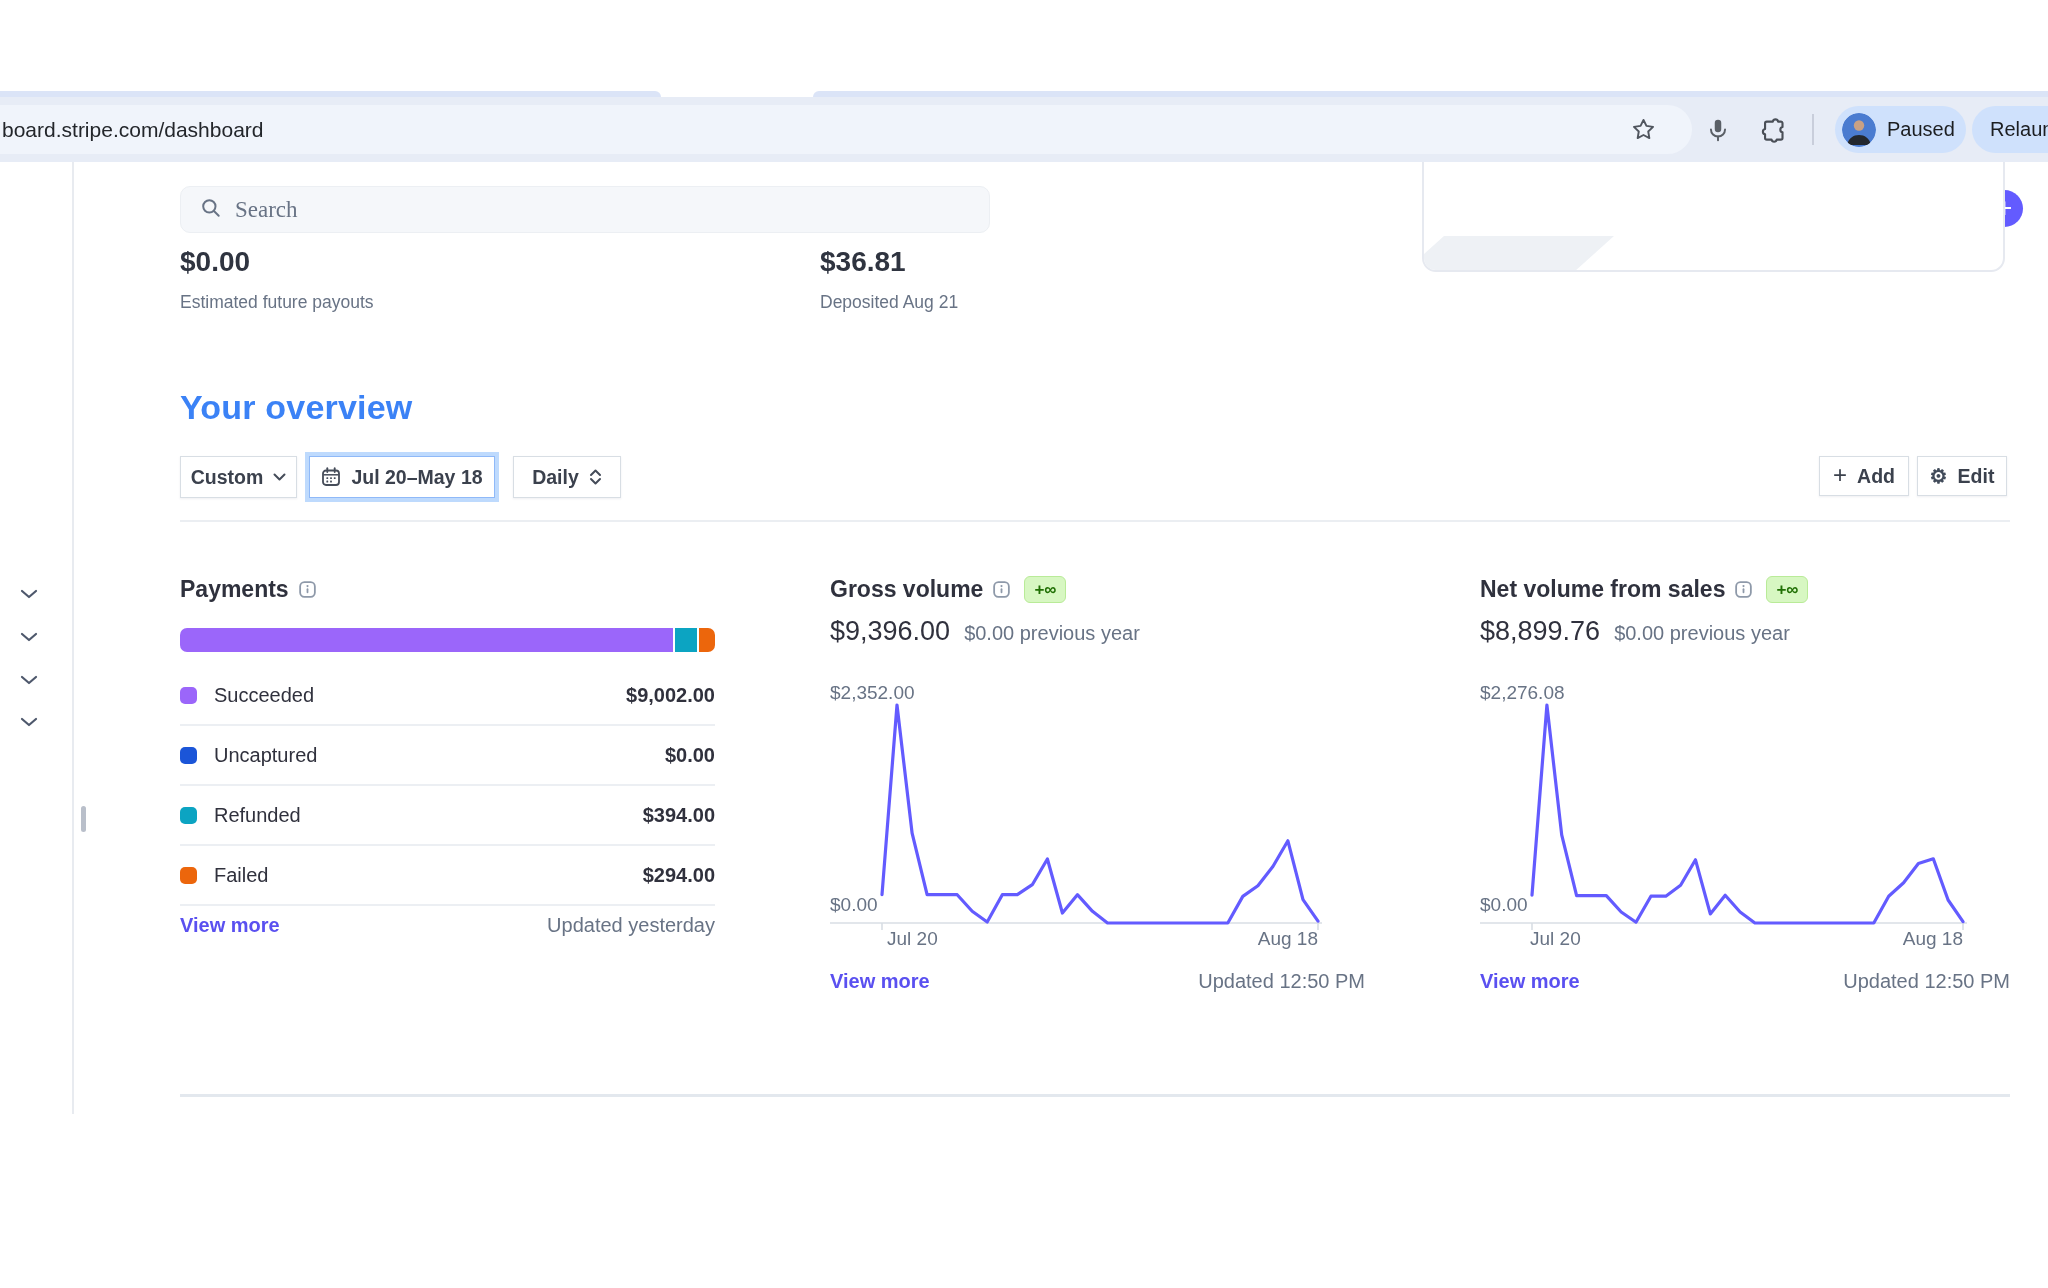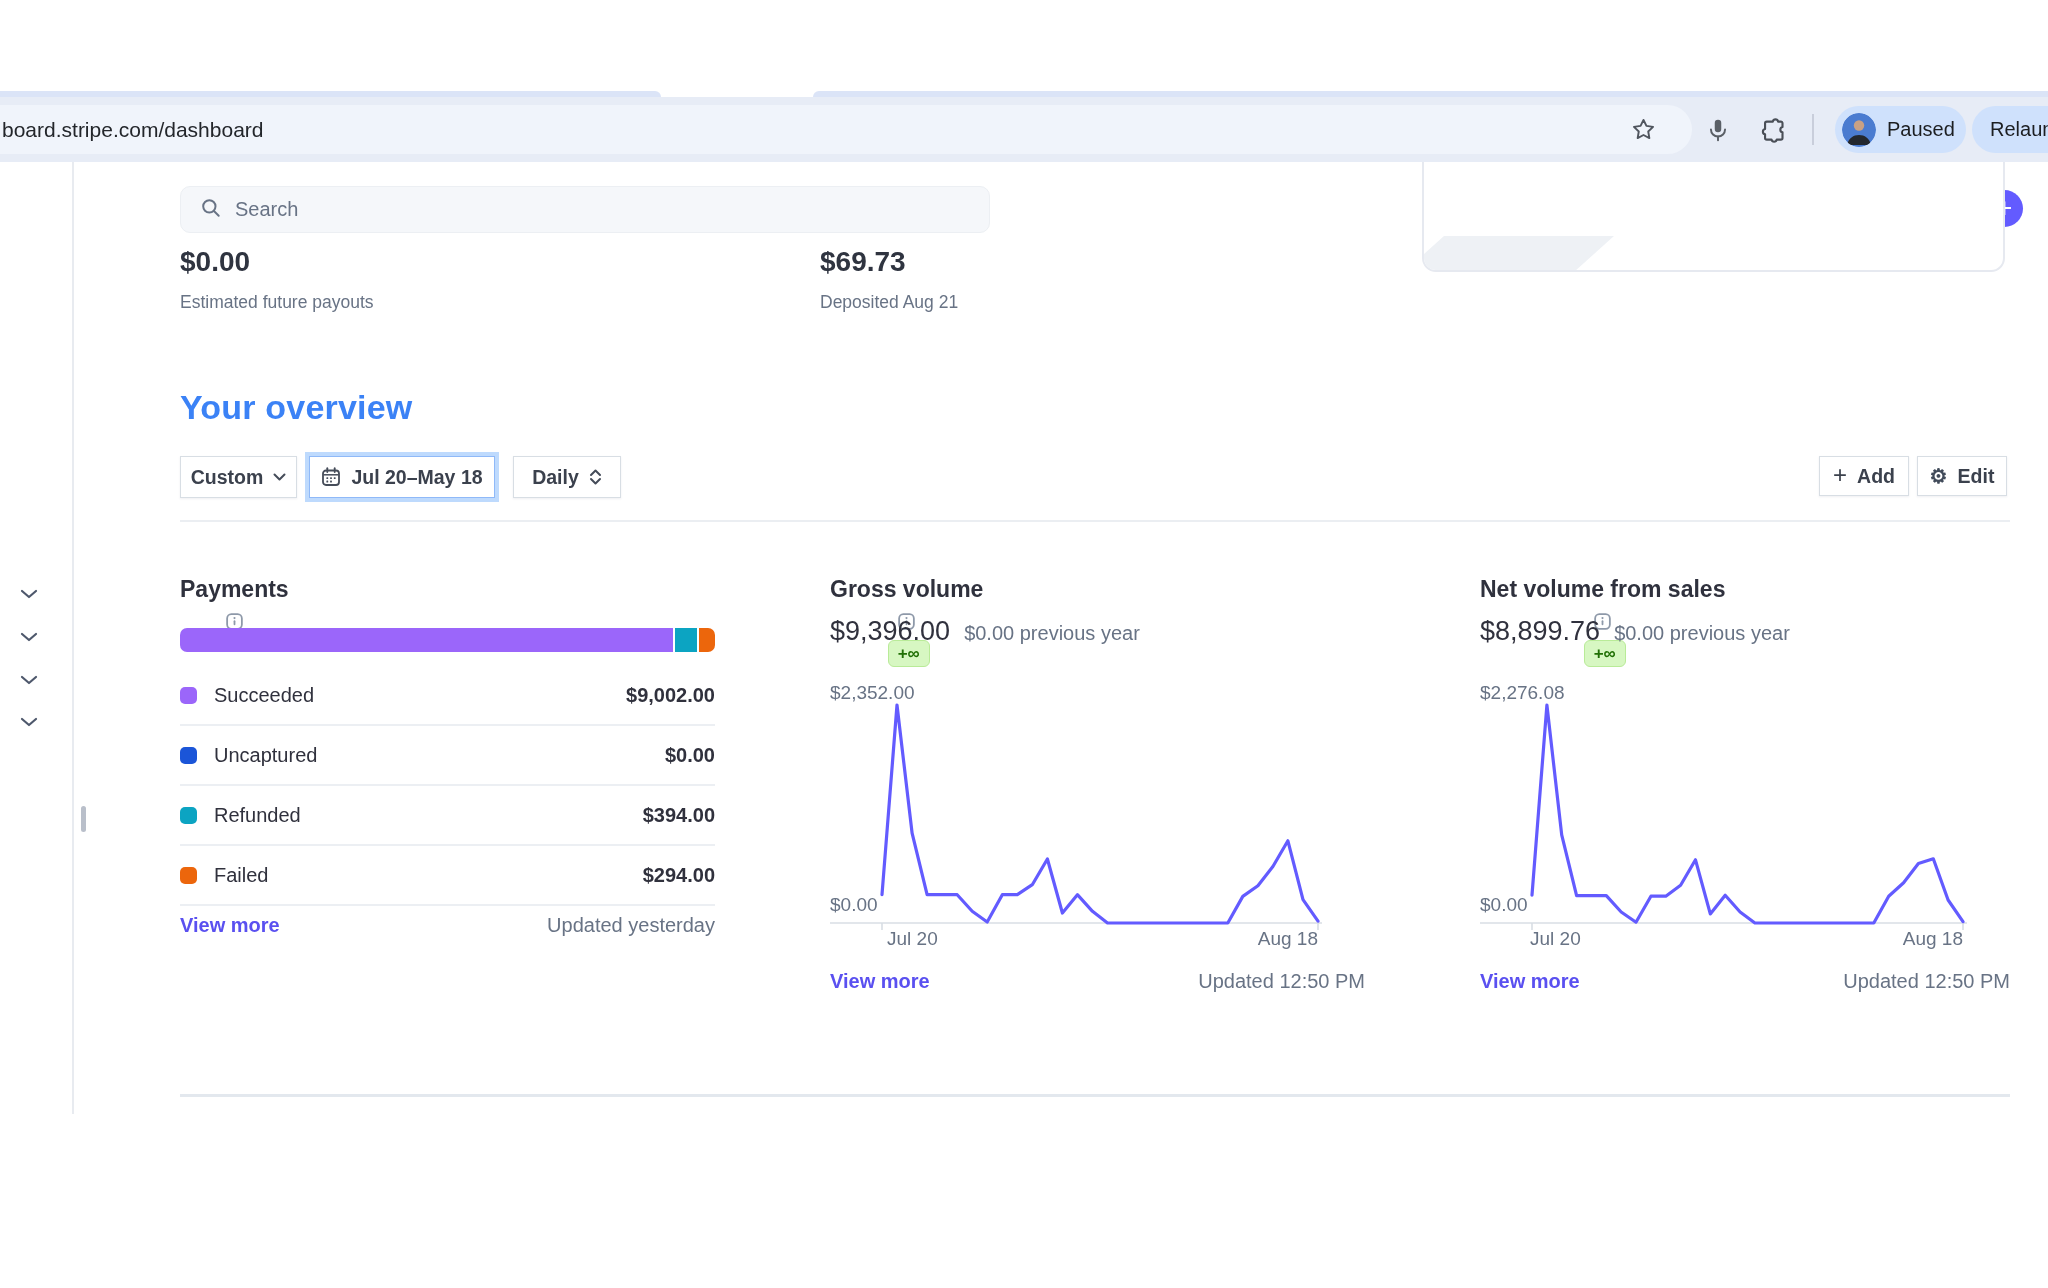--- a/index.html
+++ b/index.html
@@ -27,22 +27,22 @@
   .avatar{width:34px;height:34px;border-radius:50%;overflow:hidden;display:block;}
 
   
   .rail-divider{left:72px;top:162px;width:2px;height:952px;background:#e8ebf0;}
   .rail-chevron{left:20px;width:18px;height:10px;}
   .rail-handle{left:81px;top:806px;width:5px;height:26px;border-radius:3px;background:#b9bfca;}
 
   
   .search{left:180px;top:186px;width:810px;height:47px;border-radius:10px;background:#f5f7fa;
           border:1px solid #eceff3;display:flex;align-items:center;padding-left:19px;gap:11px;box-sizing:border-box;}
-  .search input{border:none;outline:none;background:transparent;font-family:Liberation Sans, sans-serif;
-          font-size:20px;color:#30313d;width:600px;}
+  .search input{border:none;outline:none;background:transparent;font-family:Liberation Serif, serif;
+          font-size:23px;color:#30313d;width:600px;}
   .search input::placeholder{color:#687385;}
   .hdr-item{top:196px;height:26px;line-height:26px;font-size:20px;font-weight:500;color:#414754;}
   .toggle{left:1727px;top:197px;width:47px;height:25px;border-radius:13px;background:#e2e7ee;
           border:1px solid #d4dae3;box-sizing:border-box;}
   .toggle .knob{position:absolute;left:1px;top:1px;width:21px;height:21px;border-radius:50%;
           background:#fff;box-shadow:0 1px 2px rgba(0,0,0,.25);}
   .icon-btn{top:195px;width:28px;height:28px;display:flex;align-items:center;justify-content:center;}
   .bell-dot{left:1884px;top:192px;width:10px;height:10px;border-radius:50%;background:#3178f6;border:2px solid #fff;}
   .plus-btn{left:1986px;top:190px;width:37px;height:37px;border-radius:50%;background:#635bff;
             color:#fff;display:flex;align-items:center;justify-content:center;font-size:27px;font-weight:400;}
@@ -65,21 +65,21 @@
        gap:10px;font-size:19.5px;font-weight:600;color:#3b414d;box-sizing:border-box;}
   .btn.small{height:40px;}
   .btn.focus-ring{border:1px solid #8fb9f8;box-shadow:0 0 0 4px #bedafd;}
   .plus-glyph{font-size:24px;font-weight:400;color:#3b414d;line-height:1;margin-top:-2px;}
 
   .rule{left:180px;background:#ebeef2;height:2px;width:1830px;}
 
   
   .col{position:absolute;top:570px;height:470px;}
   .sec-title{position:absolute;left:0;top:6px;display:flex;align-items:center;gap:10px;
-             font-size:23px;font-weight:700;color:#2f313d;flex-direction:column;}
+             font-size:23px;font-weight:700;color:#2f313d;}
   .badge{display:inline-flex;align-items:center;height:25px;padding:0 9px;margin-left:4px;
          background:#d7f7c2;border:1px solid #b9eb98;border-radius:6px;
          color:#217005;font-size:17px;font-weight:700;}
   .stackbar{position:absolute;left:0;top:58px;width:535px;height:24px;border-radius:7px;
             overflow:hidden;display:flex;gap:2px;}
   .legend{position:absolute;left:0;top:96px;width:535px;}
   .legend-row{height:58px;display:flex;align-items:center;border-bottom:2px solid #eceff3;}
   .swatch{width:17px;height:17px;border-radius:5px;margin-right:17px;flex:none;}
   .legend-label{font-size:20px;color:#30313d;}
   .legend-value{margin-left:auto;font-size:20px;font-weight:700;color:#30313d;}
@@ -193,21 +193,21 @@
     </svg>
   </span>
   <div class="abs bell-dot"></div>
   <span class="abs icon-btn" style="left:1919px;">
       <span class="gear-glyph">⚙</span>
     </span>
   <div class="abs plus-btn">+</div>
 
   <div class="abs stat-amount" style="left:180px;">$0.00</div>
   <div class="abs stat-caption" style="left:180px;">Estimated future payouts</div>
-  <div class="abs stat-amount" style="left:820px;">$69.73</div>
+  <div class="abs stat-amount" style="left:820px;">$36.81</div>
   <div class="abs stat-caption" style="left:820px;">Deposited Aug 21</div>
 
   <div class="abs frag-card">
     <div class="shimmer"></div>
   </div>
 
   <div class="abs overview-title">Your overview</div>
 
   <div class="btn" style="left:180px;width:117px;">
     <span>Custom</span>

